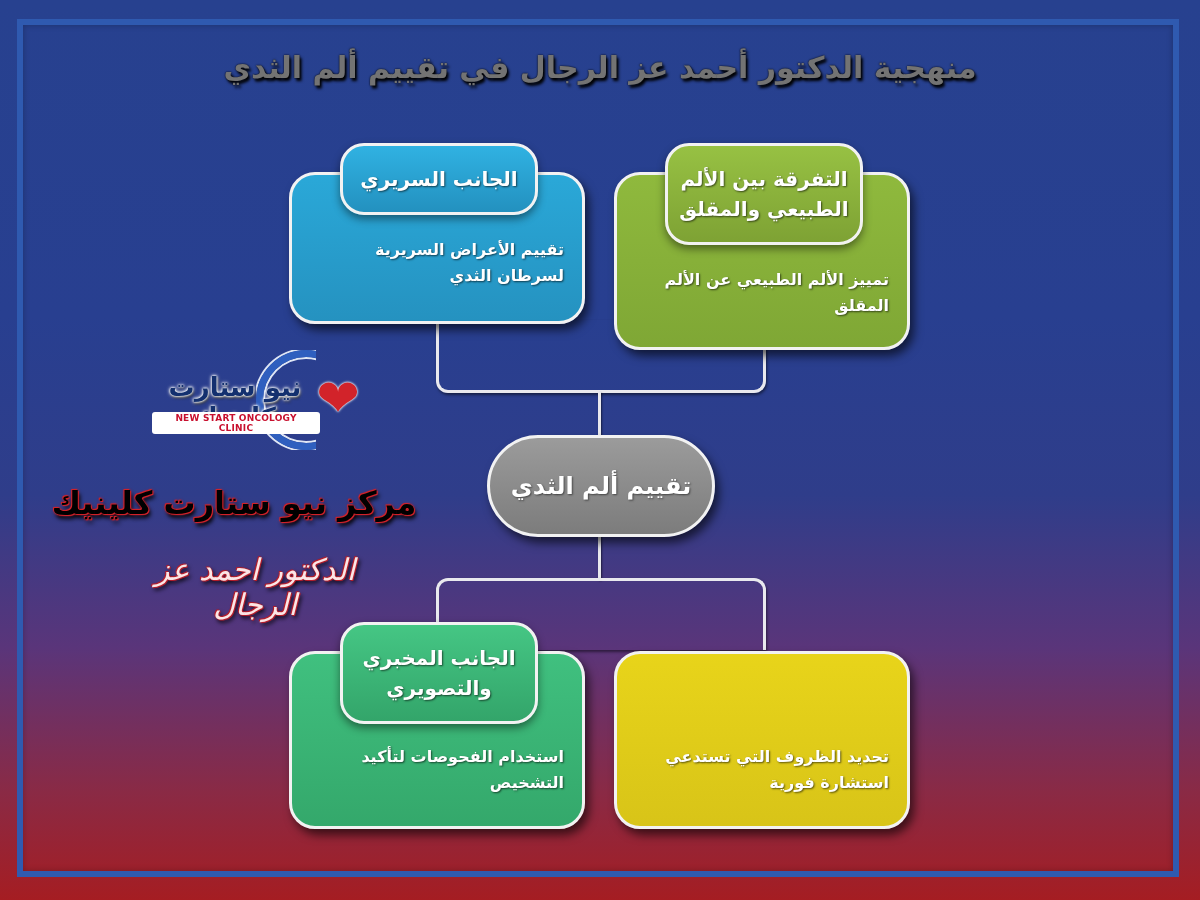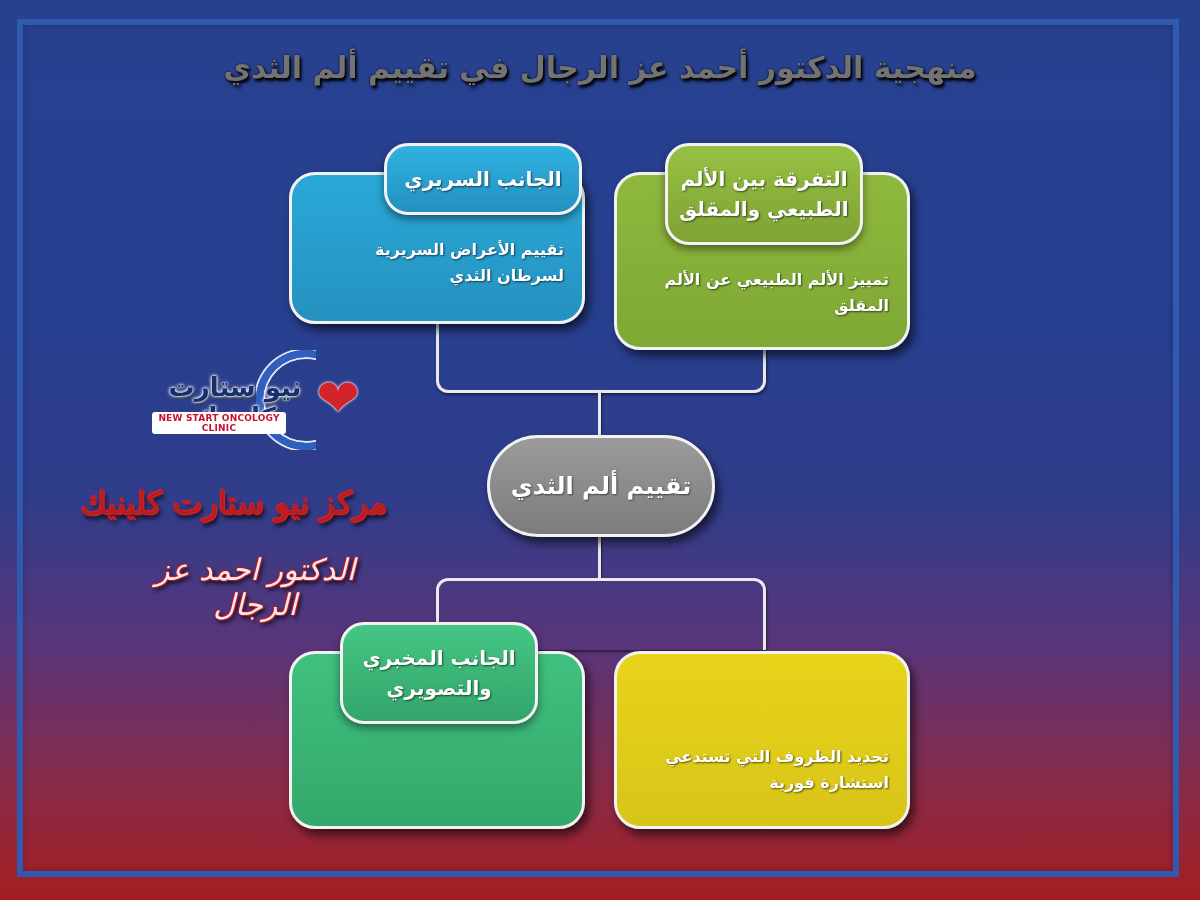--- a/index.html
+++ b/index.html
@@ -75,27 +75,27 @@
     position:absolute; left:165px; top:18px; width:50px; height:60px;
     color:#d2232a; font-size:52px; line-height:60px; text-align:center;
     text-shadow: 0 0 2px #fff, 0 0 3px #fff;
   }
   .logo .ar {
     position:absolute; left:2px; top:22px; width:170px; text-align:center;
     font-weight:bold; font-size:26px; color:#13306f; direction:rtl;
     text-shadow: 0 0 2px #fff, 0 0 3px #fff, 0 0 4px #fff, 1px 2px 3px #000;
   }
   .logo .en {
-    position:absolute; left:4px; top:62px; width:134px; text-align:center;
+    position:absolute; left:4px; top:62px; width:152px; text-align:center;
     font-weight:bold; font-size:9px; letter-spacing:0.2px; color:#c8102e;
-    background:#fff; border-radius:3px; padding:1px 0;
+    background:#fff; border-radius:3px; padding:1px 8px;
   }
   .brand-ar {
     position:absolute; left:48px; top:484px; width:372px; text-align:center;
-    font-weight:normal; font-size:32px; color:#b91c1c; direction:rtl;
+    font-weight:bold; font-size:32px; color:#000000; direction:rtl;
     text-shadow: 0 0 2px #d2232a, 0 0 3px #d2232a, 1px 1px 0 #d2232a, -1px -1px 0 #d2232a, 2px 4px 4px #000;
   }
   .doctor-ar {
     position:absolute; left:110px; top:552px; width:290px; text-align:center;
     font-family: "DejaVu Serif", serif; font-style:italic; font-size:30px; color:#fbe6e6; direction:rtl;
     text-shadow: 0 0 2px #b41e2b, 1px 1px 0 #b41e2b, -1px -1px 0 #b41e2b, 2px 3px 4px #000;
   }
 </style>
 </head>
 <body>
@@ -103,33 +103,34 @@
 <div class="frame"></div>
 
 <div class="title">منهجية الدكتور أحمد عز الرجال في تقييم ألم الثدي</div>
 
 <div class="bracket top" style="left:436px; top:320px; width:330px; height:73px;"></div>
 <div class="line" style="left:598px; top:392px; width:3px; height:45px;"></div>
 <div class="line" style="left:598px; top:535px; width:3px; height:45px;"></div>
 <div class="bracket bottom" style="left:436px; top:578px; width:330px; height:72px;"></div>
 
 <div class="card blue" style="left:289px; top:172px; height:152px;">
-  <div class="head blueh" style="height:72px;margin-left:44px;">الجانب السريري</div>
+  <div class="head blueh" style="height:72px;">الجانب السريري</div>
   <div class="body" style="top:62px;">تقييم الأعراض السريرية لسرطان الثدي</div>
 </div>
 
 <div class="card green" style="left:614px; top:172px; height:178px;padding-left:20px;">
   <div class="head greenh" style="height:102px;">التفرقة بين الألم الطبيعي والمقلق</div>
   <div class="body" style="top:92px;">تمييز الألم الطبيعي عن الألم المقلق</div>
 </div>
 
 <div class="center-node">تقييم ألم الثدي</div>
 
 <div class="card teal" style="left:289px; top:651px; height:178px;">
   <div class="head tealh" style="height:102px;">الجانب المخبري والتصويري</div>
+  <div class="body" style="top:90px;">استخدام الفحوصات لتأكيد التشخيص</div>
 </div>
 
 <div class="card yellow" style="left:614px; top:651px; height:178px;">
   <div class="body" style="top:90px;">تحديد الظروف التي تستدعي استشارة فورية</div>
 </div>
 
 <div class="logo">
   <div class="ring"></div>
   <div class="heart">❤</div>
   <div class="ar">نيو ستارت كلينيك</div>

